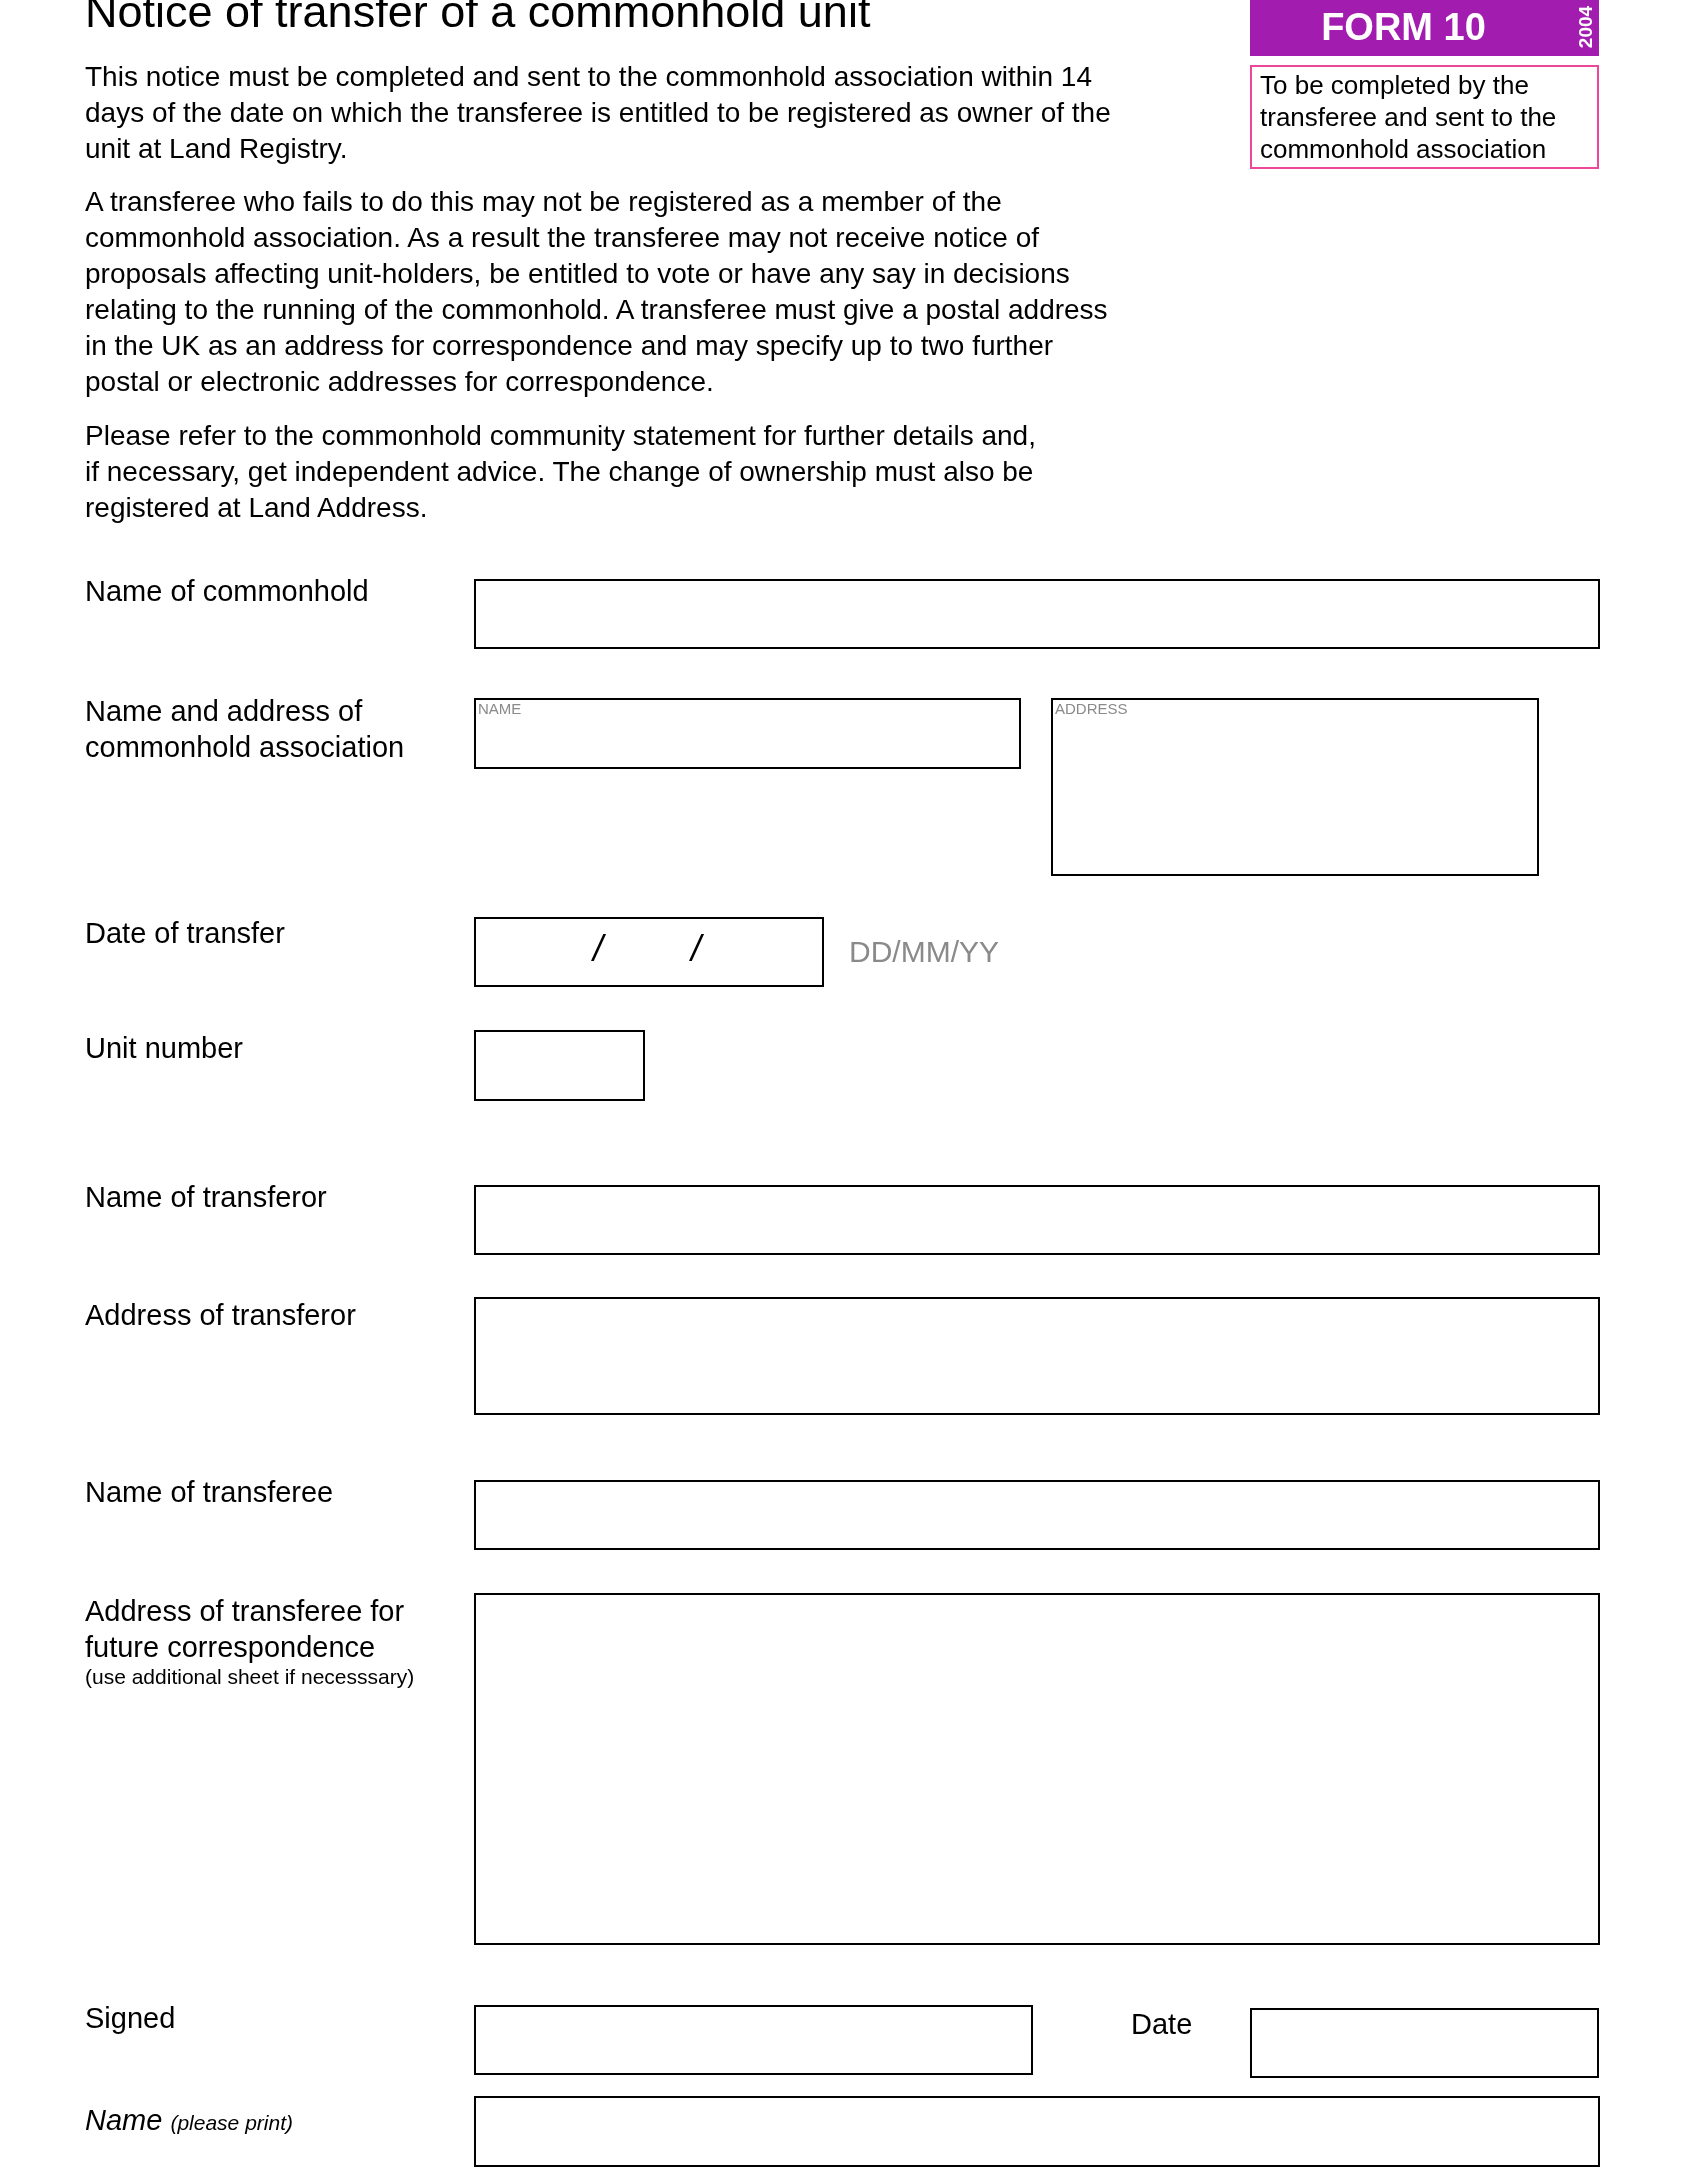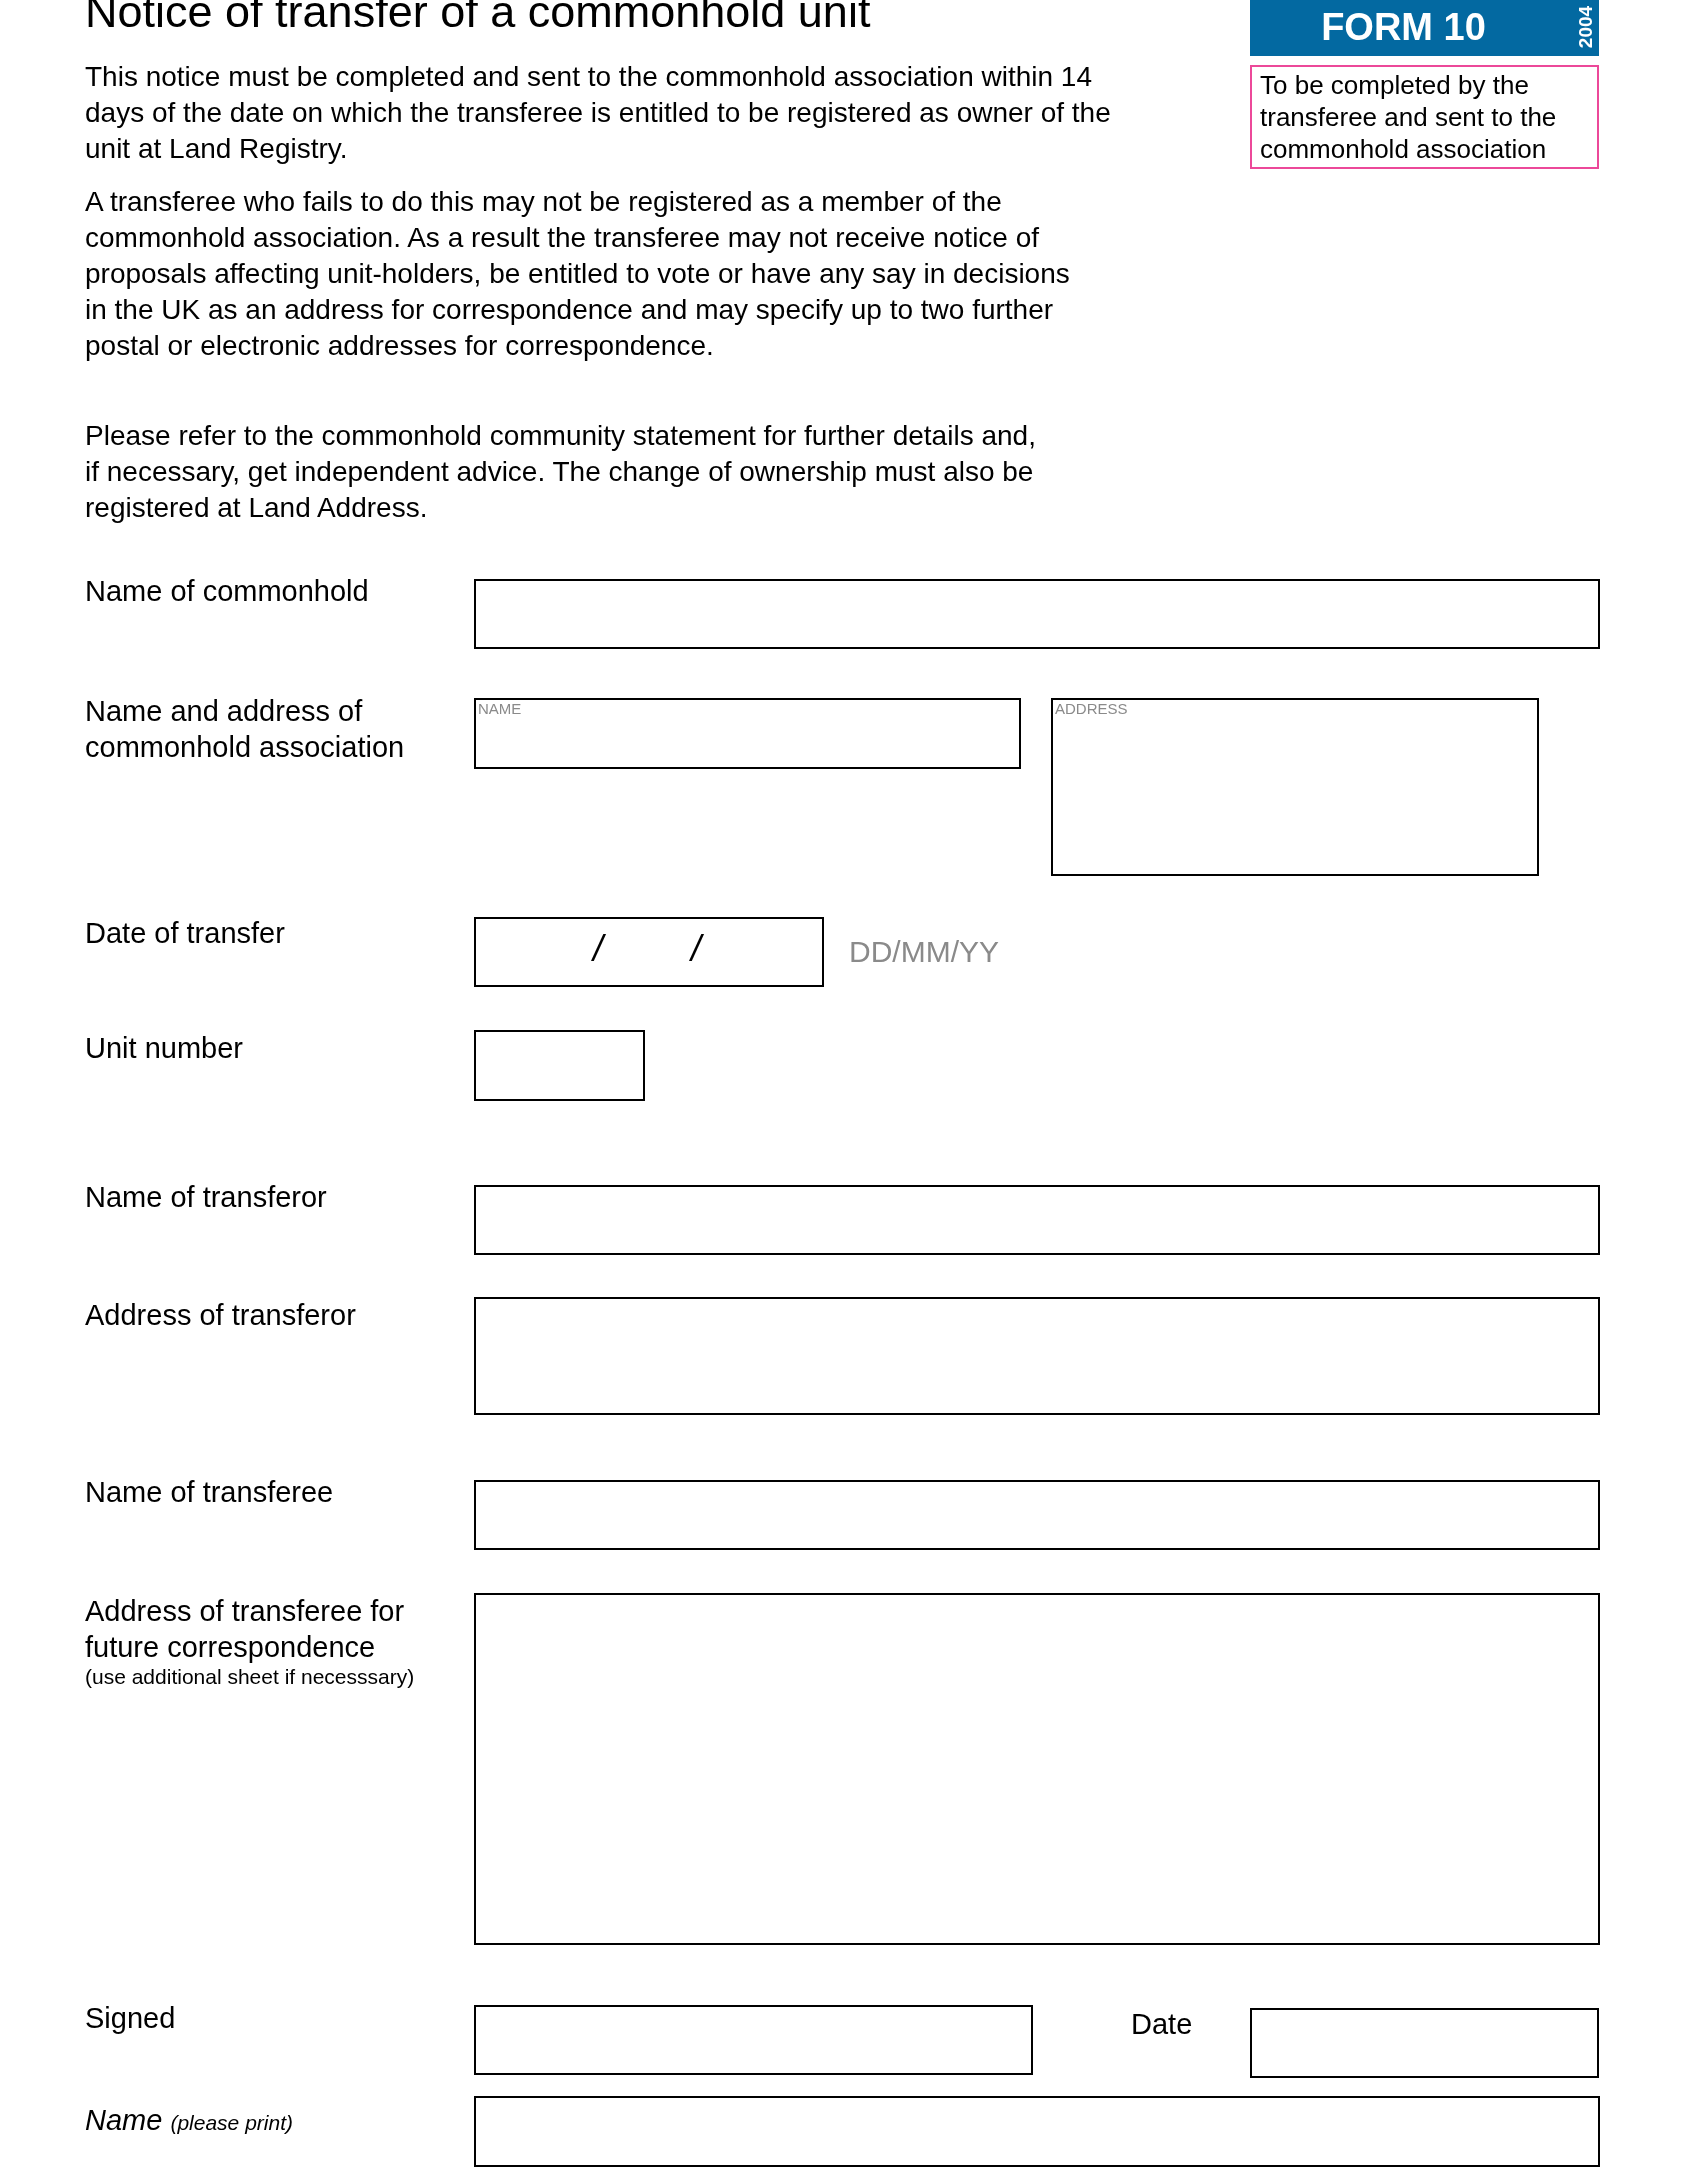--- a/index.html
+++ b/index.html
@@ -2,21 +2,21 @@
 <html><head>
 <meta charset="utf-8">
 <style>
   html, body { margin: 0; padding: 0; background: #ffffff; }
   body { width: 1683px; height: 2178px; position: relative; overflow: hidden;
          font-family: "Liberation Sans", sans-serif; color: #000; }
   .abs { position: absolute; }
   .title { left: 85px; top: -14px; font-size: 45px; line-height: 51px; white-space: nowrap; }
   .para { left: 85px; width: 1139px; font-size: 28px; line-height: 36px; }
   .para span { display: block; white-space: nowrap; }
-  .form-badge { left: 1250px; top: 0; width: 349px; height: 56px; background: #0369a1; color: #fff; }
+  .form-badge { left: 1250px; top: 0; width: 349px; height: 56px; background: #a21caf; color: #fff; }
   .form-badge .form-title { position: absolute; left: 0; width: 307px; top: 4px; text-align: center;
          font-size: 38px; font-weight: bold; line-height: 46px; }
   .form-badge .form-year { position: absolute; right: 2px; top: 1px; width: 22px; height: 51px; }
   .form-badge .form-year span { position: absolute; left: 50%; top: 50%; transform: translate(-50%,-50%) rotate(-90deg);
          font-size: 19px; font-weight: bold; white-space: nowrap; }
   .side-note { left: 1250px; top: 65px; width: 346px; height: 102px; border: 2px solid #ec4899;
          font-size: 26px; line-height: 32px; padding: 2px 0 0 8px; box-sizing: border-box; width: 349px; height: 104px; }
   .side-note span { display: block; white-space: nowrap; }
   .label { left: 85px; font-size: 29px; line-height: 36px; white-space: nowrap; }
   .label small { font-size: 21px; }
@@ -45,20 +45,21 @@
 
 <div class="abs para" style="top:59px;">
   <span>This notice must be completed and sent to the commonhold association within 14</span>
   <span>days of the date on which the transferee is entitled to be registered as owner of the</span>
   <span>unit at Land Registry.</span>
 </div>
 <div class="abs para" style="top:184px;">
   <span>A transferee who fails to do this may not be registered as a member of the</span>
   <span>commonhold association. As a result the transferee may not receive notice of</span>
   <span>proposals affecting unit-holders, be entitled to vote or have any say in decisions</span>
+  <span>relating to the running of the commonhold. A transferee must give a postal address</span>
   <span>in the UK as an address for correspondence and may specify up to two further</span>
   <span>postal or electronic addresses for correspondence.</span>
 </div>
 <div class="abs para" style="top:418px;">
   <span>Please refer to the commonhold community statement for further details and,</span>
   <span>if necessary, get independent advice. The change of ownership must also be</span>
   <span>registered at Land Address.</span>
 </div>
 
 <div class="abs label" style="top:573px;">Name of commonhold</div>

